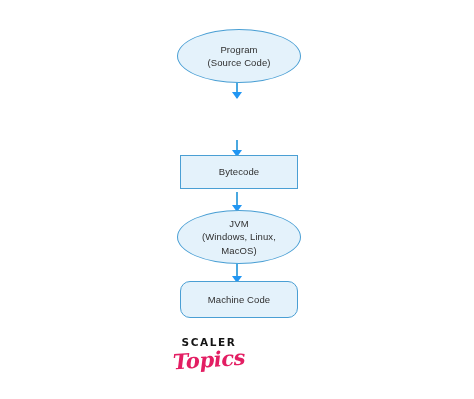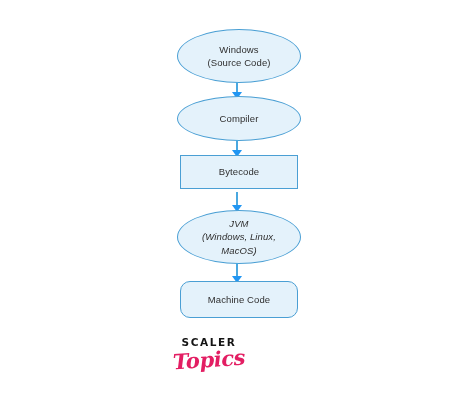--- a/index.html
+++ b/index.html
@@ -52,21 +52,21 @@
   }
   .node-label {
     padding: 0 8px;
     white-space: pre-line;
   }
 
   
   #node-program  { left: 177px; top: 29px;  width: 124px; height: 54px; }
   #node-compiler { left: 177px; top: 96px;  width: 124px; height: 45px; }
   #node-bytecode { left: 180px; top: 155px; width: 118px; height: 34px; }
-  #node-jvm      { left: 177px; top: 210px; width: 124px; height: 54px; font-style: italic; }
+  #node-jvm      { left: 177px; top: 210px; width: 124px; height: 54px; }
   #node-machine  { left: 180px; top: 281px; width: 118px; height: 37px; border-radius: 10px; }
 
   
   .arrow {
     position: absolute;
     left: 236px;
     width: 2px;
     background: #4aa8e0;
   }
   .arrow::after {
@@ -116,29 +116,26 @@
   }
 </style>
 </head>
 <body>
 
 <div id="page">
 
   <div id="flowchart">
 
     <div class="node ellipse" id="node-program">
-      <span class="node-label">Windows
+      <span class="node-label">Program
 (Source Code)</span>
     </div>
 
     <div class="arrow" id="arrow-1"></div>
 
-    <div class="node ellipse" id="node-compiler">
-      <span class="node-label">Compiler</span>
-    </div>
 
     <div class="arrow" id="arrow-2"></div>
 
     <div class="node rect" id="node-bytecode">
       <span class="node-label">Bytecode</span>
     </div>
 
     <div class="arrow" id="arrow-3"></div>
 
     <div class="node ellipse" id="node-jvm">

